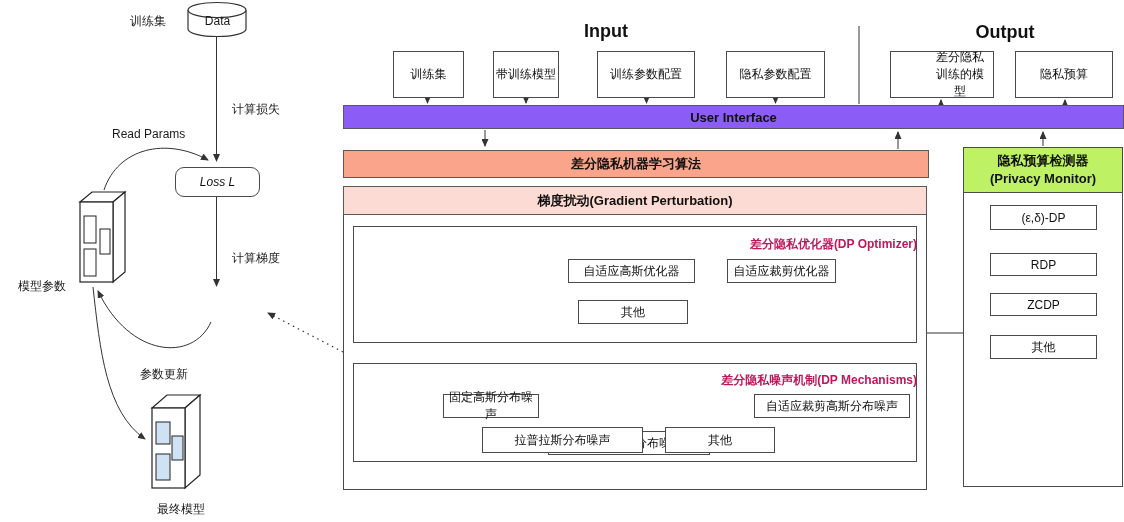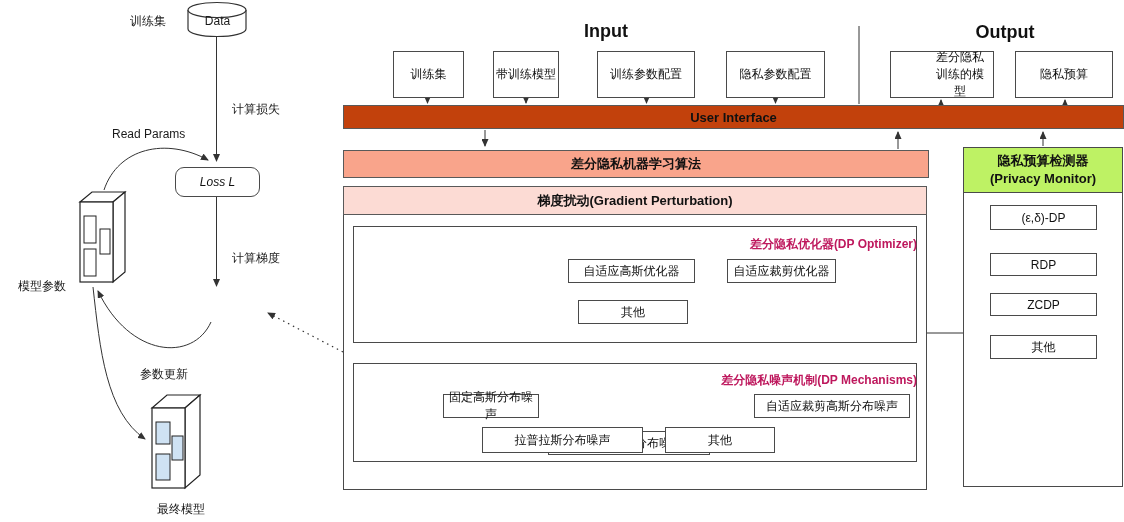--- a/index.html
+++ b/index.html
@@ -11,21 +11,21 @@
   .lbl{font-size:12px;color:#1a1a1a;white-space:nowrap;}
   .node-box{
     background:#fff;border:1px solid #4a4a4a;display:flex;align-items:center;
     justify-content:center;text-align:center;font-size:12px;color:#111;
   }
   .rounded{border-radius:9px;}
   .bar{
     border:1px solid #595959;display:flex;align-items:center;justify-content:center;
     font-weight:bold;font-size:13px;color:#111;
   }
-  .ui-bar{background:#c2410c;}
+  .ui-bar{background:#8b5cf6;}
   .algo-bar{background:#f9a48b;}
   .pink-head{background:#fcdbd4;border-bottom:1px solid #595959;}
   .wheat-head{background:#bef264;border-bottom:1px solid #4a4a4a;
     flex-direction:column;line-height:1.35;}
   .group-box{background:#fff;border:1px solid #4a4a4a;}
   .gold-title{font-weight:bold;font-size:12px;color:#be185d;text-align:right;}
   .heading{font-weight:bold;font-size:18px;color:#111;text-align:center;}
   .two-line{line-height:1.4;padding:0 8px;}
   svg{position:absolute;left:0;top:0;}
 </style>

